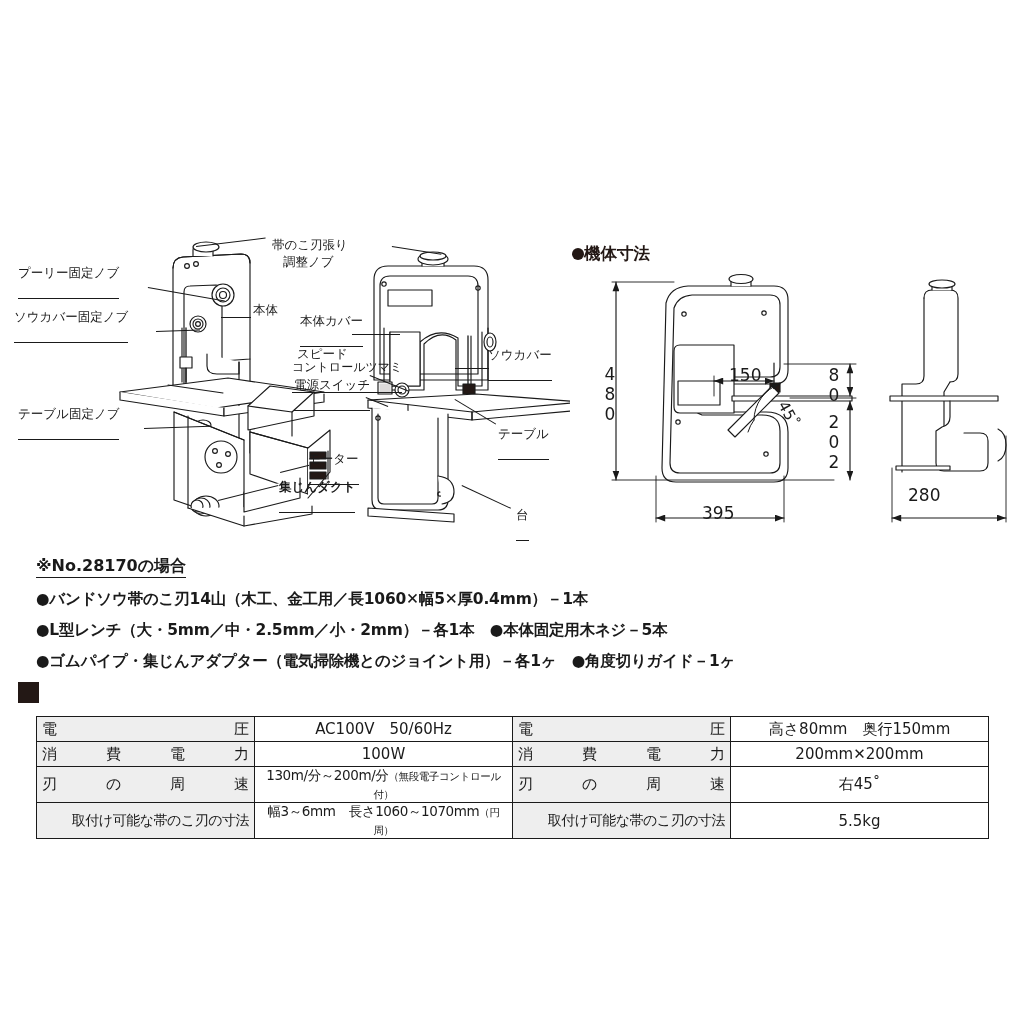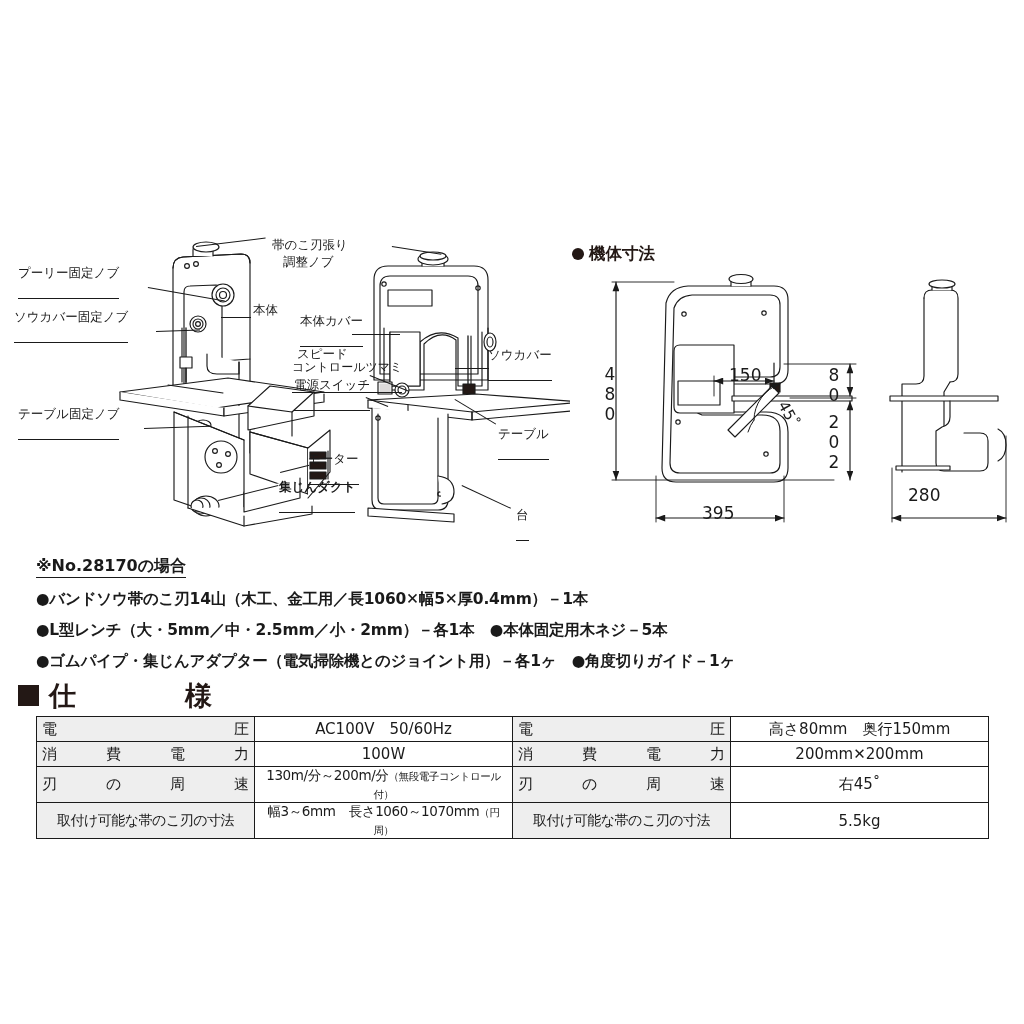--- a/index.html
+++ b/index.html
@@ -17,21 +17,21 @@
              font-family:"DejaVu Sans",sans-serif;line-height:1;}
 
   
   .lbl{position:absolute;font-size:12.5px;color:#1a1a1a;white-space:nowrap;
        font-family:"DejaVu Sans",sans-serif;line-height:1.12;}
   .lbl.u{border-bottom:1.1px solid #1a1a1a;padding-bottom:18px;text-align:center;}
   .lbl.sm{font-size:12px;}
   .leader{position:absolute;background:#1a1a1a;height:1px;transform-origin:0 0;}
 
   
-  .dim-head{position:absolute;display:flex;align-items:center;gap:5px;}
+  .dim-head{position:absolute;display:flex;align-items:center;}
   .dim-dot{width:12px;height:12px;border-radius:50%;background:#231815;}
   .dim-title{font-size:16.5px;font-weight:bold;color:#231815;
              font-family:"DejaVu Sans",sans-serif;}
   .dtxt{position:absolute;font-size:17px;color:#1a1a1a;font-family:"DejaVu Sans",sans-serif;white-space:nowrap;}
   .dtxt.vert{writing-mode:vertical-rl;text-orientation:upright;}
 
   
   .acc-note{position:absolute;font-size:16px;font-weight:bold;color:#1a1a1a;
             border-bottom:1.6px solid #1a1a1a;padding-bottom:0;
             font-family:"DejaVu Sans",sans-serif;white-space:nowrap;}
@@ -40,21 +40,21 @@
 
   
   .spec-wrap{position:absolute;left:36px;top:716px;width:952px;}
   table.spec{border-collapse:collapse;width:952px;table-layout:fixed;
              font-family:"DejaVu Sans",sans-serif;}
   table.spec td{border:1.3px solid #1a1a1a;height:24px;font-size:15px;color:#1a1a1a;
                 padding:0 5px;vertical-align:middle;}
   td.k{background:#eeeeee;font-weight:normal;}
   td.k .spread{display:flex;justify-content:space-between;width:100%;}
   td.k .spread span{display:inline-block;}
-  td.k.tight{letter-spacing:-0.5px;font-size:14px;text-align:center;}
+  td.k.tight{letter-spacing:-0.5px;font-size:14px;text-align:right;}
   td.v{background:#ffffff;text-align:center;}
   td.v.tight{font-size:13.5px;letter-spacing:-0.4px;}
   .paren{font-size:10.5px;}
   .col-k{width:218px;}
   .col-v{width:258px;}
 </style>
 </head>
 <body>
 
 <div class="page">
@@ -312,21 +312,20 @@
   <div class="dtxt" style="left:790px;top:398px;transform:rotate(61deg);transform-origin:0 0;font-size:15px;">45˚</div>
 
 
   <div class="acc-note" style="left:36px;top:556px;">※No.28170の場合</div>
   <div class="acc-line" style="left:36px;top:589px;">●バンドソウ帯のこ刃14山（木工、金工用／長1060✕幅5✕厚0.4mm）－1本</div>
   <div class="acc-line" style="left:36px;top:620px;">●L型レンチ（大・5mm／中・2.5mm／小・2mm）－各1本　●本体固定用木ネジ－5本</div>
   <div class="acc-line" style="left:36px;top:651px;">●ゴムパイプ・集じんアダプター（電気掃除機とのジョイント用）－各1ヶ　●角度切りガイド－1ヶ</div>
 
   <div class="sec-head" style="left:18px;top:682px;">
     <span class="sec-sq"></span>
-    <span class="sec-title">仕　　　様</span>
   </div>
 
   <div class="spec-wrap">
     <table class="spec">
       <colgroup>
         <col class="col-k">
           <col class="col-v">
           <col class="col-k">
           <col class="col-v">
       </colgroup>

